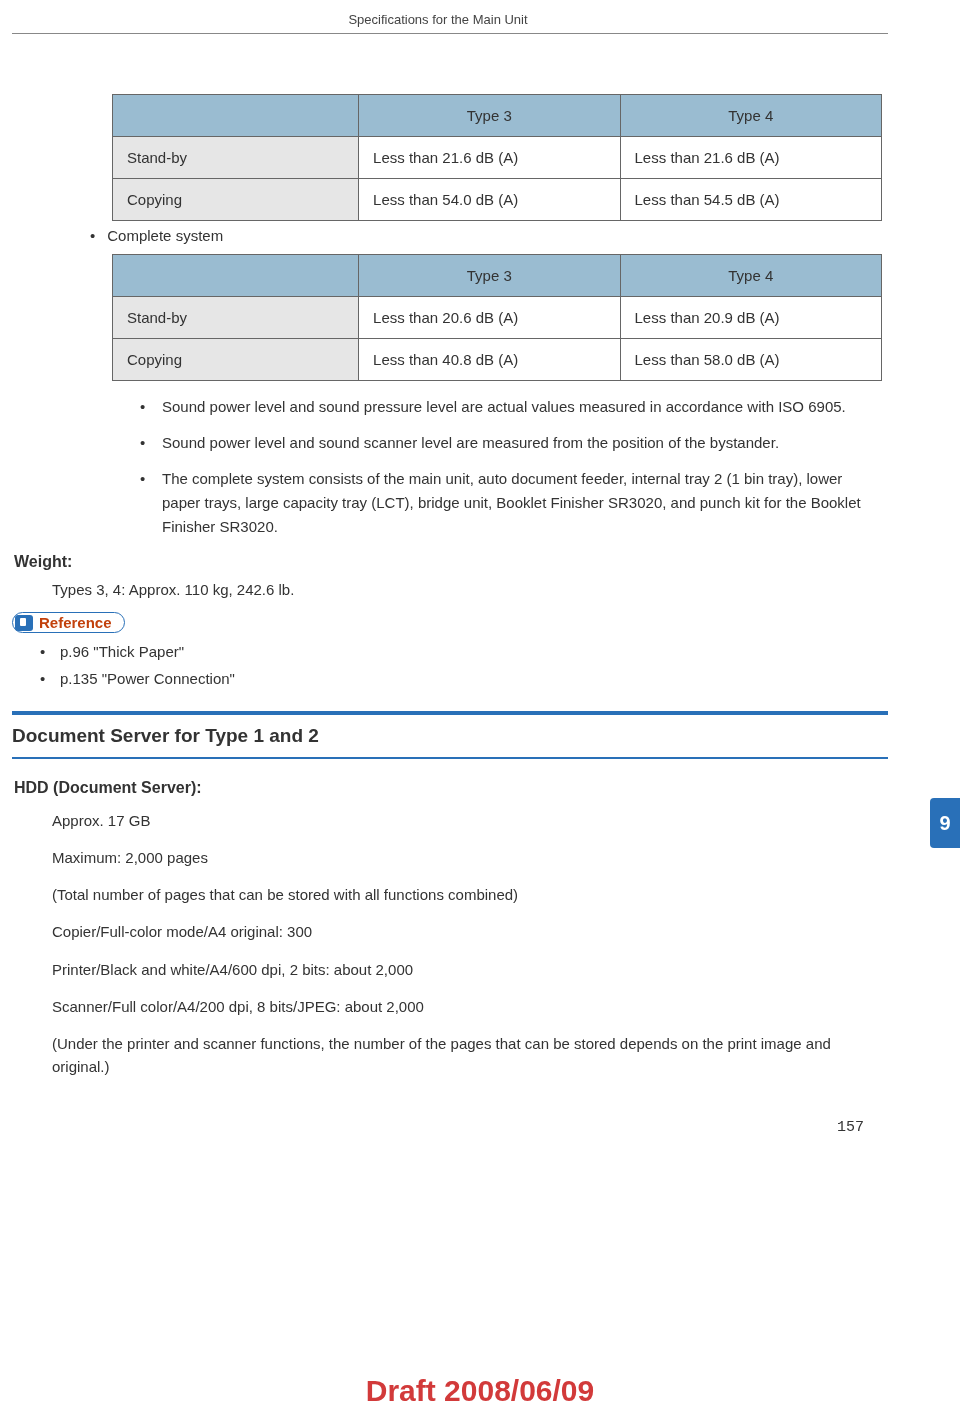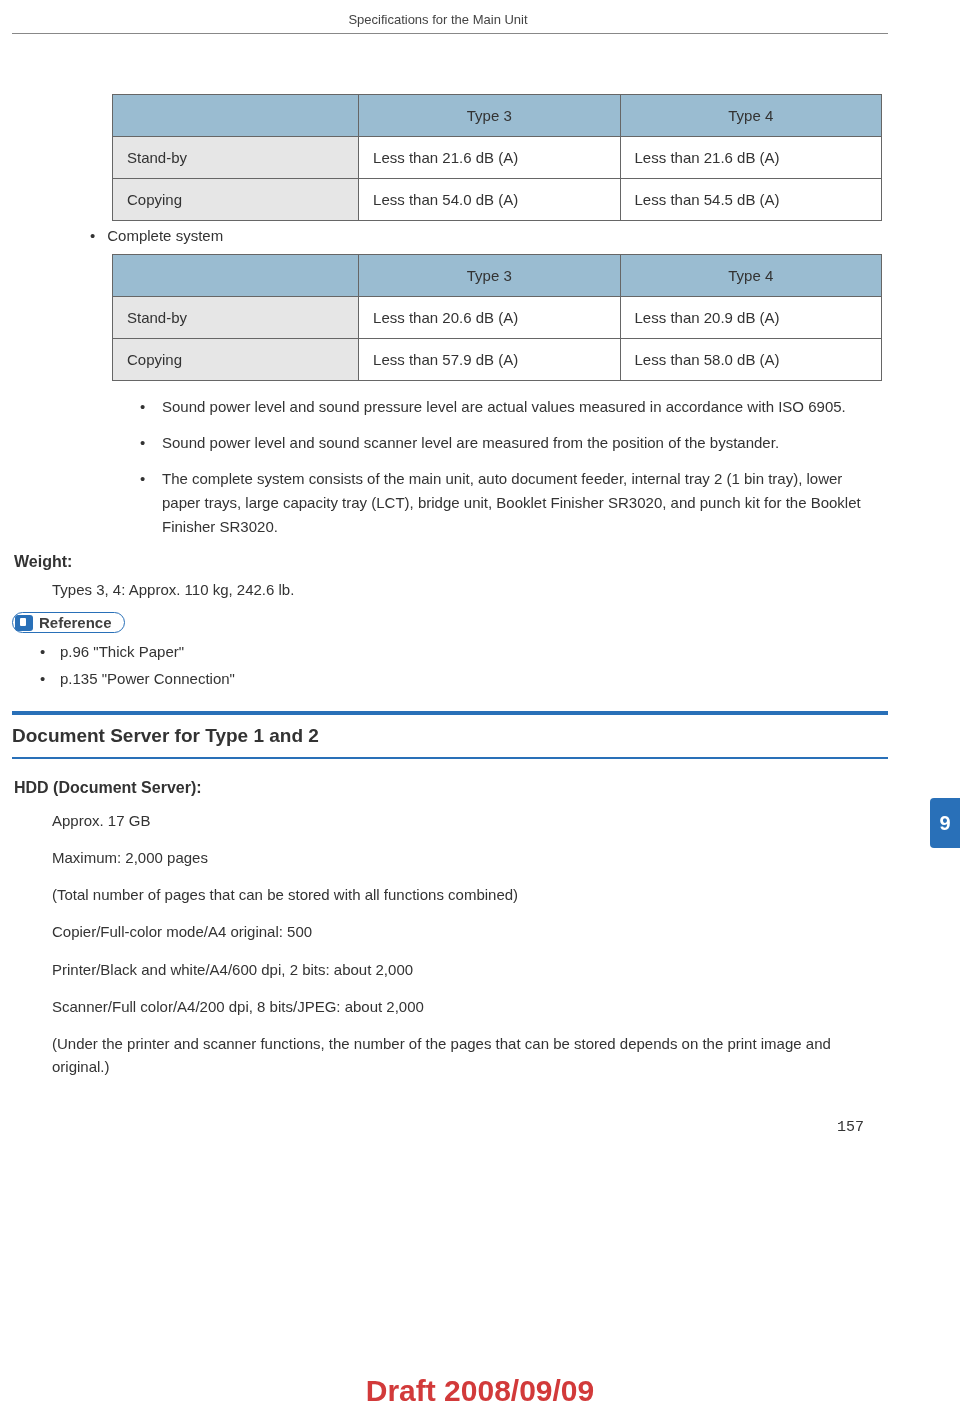--- a/index.html
+++ b/index.html
@@ -110,21 +110,21 @@
   }
   .reference-badge .ref-icon::after {
     content: "";
     position: absolute;
     left: 5px; top: 3px;
     width: 6px; height: 8px;
     background: #fff;
     border-radius: 1px;
   }
   .reference-badge .ref-text {
-    color: #404040;
+    color: #c2410c;
     font-weight: bold;
     font-size: 15px;
   }
   ul.ref-list {
     list-style: none;
     margin-left: 28px;
     margin-bottom: 24px;
   }
   ul.ref-list li {
     position: relative;
@@ -230,21 +230,21 @@
       <th class="head">Type 3</th>
       <th class="head">Type 4</th>
     </tr>
     <tr>
       <td class="label">Stand-by</td>
       <td class="val">Less than 20.6 dB (A)</td>
       <td class="val">Less than 20.9 dB (A)</td>
     </tr>
     <tr>
       <td class="label">Copying</td>
-      <td class="val">Less than 57.9 dB (A)</td>
+      <td class="val">Less than 40.8 dB (A)</td>
       <td class="val">Less than 58.0 dB (A)</td>
     </tr>
   </tbody>
     </table>
 
   <ul class="sub-notes">
     <li>Sound power level and sound pressure level are actual values measured in accordance with ISO 6905.</li>
     <li>Sound power level and sound scanner level are measured from the position of the bystander.</li>
     <li>The complete system consists of the main unit, auto document feeder, internal tray 2 (1 bin tray), lower paper trays, large capacity tray (LCT), bridge unit, Booklet Finisher SR3020, and punch kit for the Booklet Finisher SR3020.</li>
   </ul>
@@ -266,22 +266,22 @@
     <div class="thick"></div>
     <div class="title">Document Server for Type 1 and 2</div>
     <div class="thin"></div>
   </div>
 
   <div class="hdd-block">
     <div class="hdd-title">HDD (Document Server):</div>
     <p>Approx. 17 GB</p>
     <p>Maximum: 2,000 pages</p>
     <p>(Total number of pages that can be stored with all functions combined)</p>
-    <p>Copier/Full-color mode/A4 original: 500</p>
+    <p>Copier/Full-color mode/A4 original: 300</p>
     <p>Printer/Black and white/A4/600 dpi, 2 bits: about 2,000</p>
     <p>Scanner/Full color/A4/200 dpi, 8 bits/JPEG: about 2,000</p>
     <p>(Under the printer and scanner functions, the number of the pages that can be stored depends on the print image and original.)</p>
   </div>
 
   <div class="page-number">157</div>
 </div>
 
-<div class="draft-stamp">Draft 2008/09/09</div>
+<div class="draft-stamp">Draft 2008/06/09</div>
 
 </body></html>

